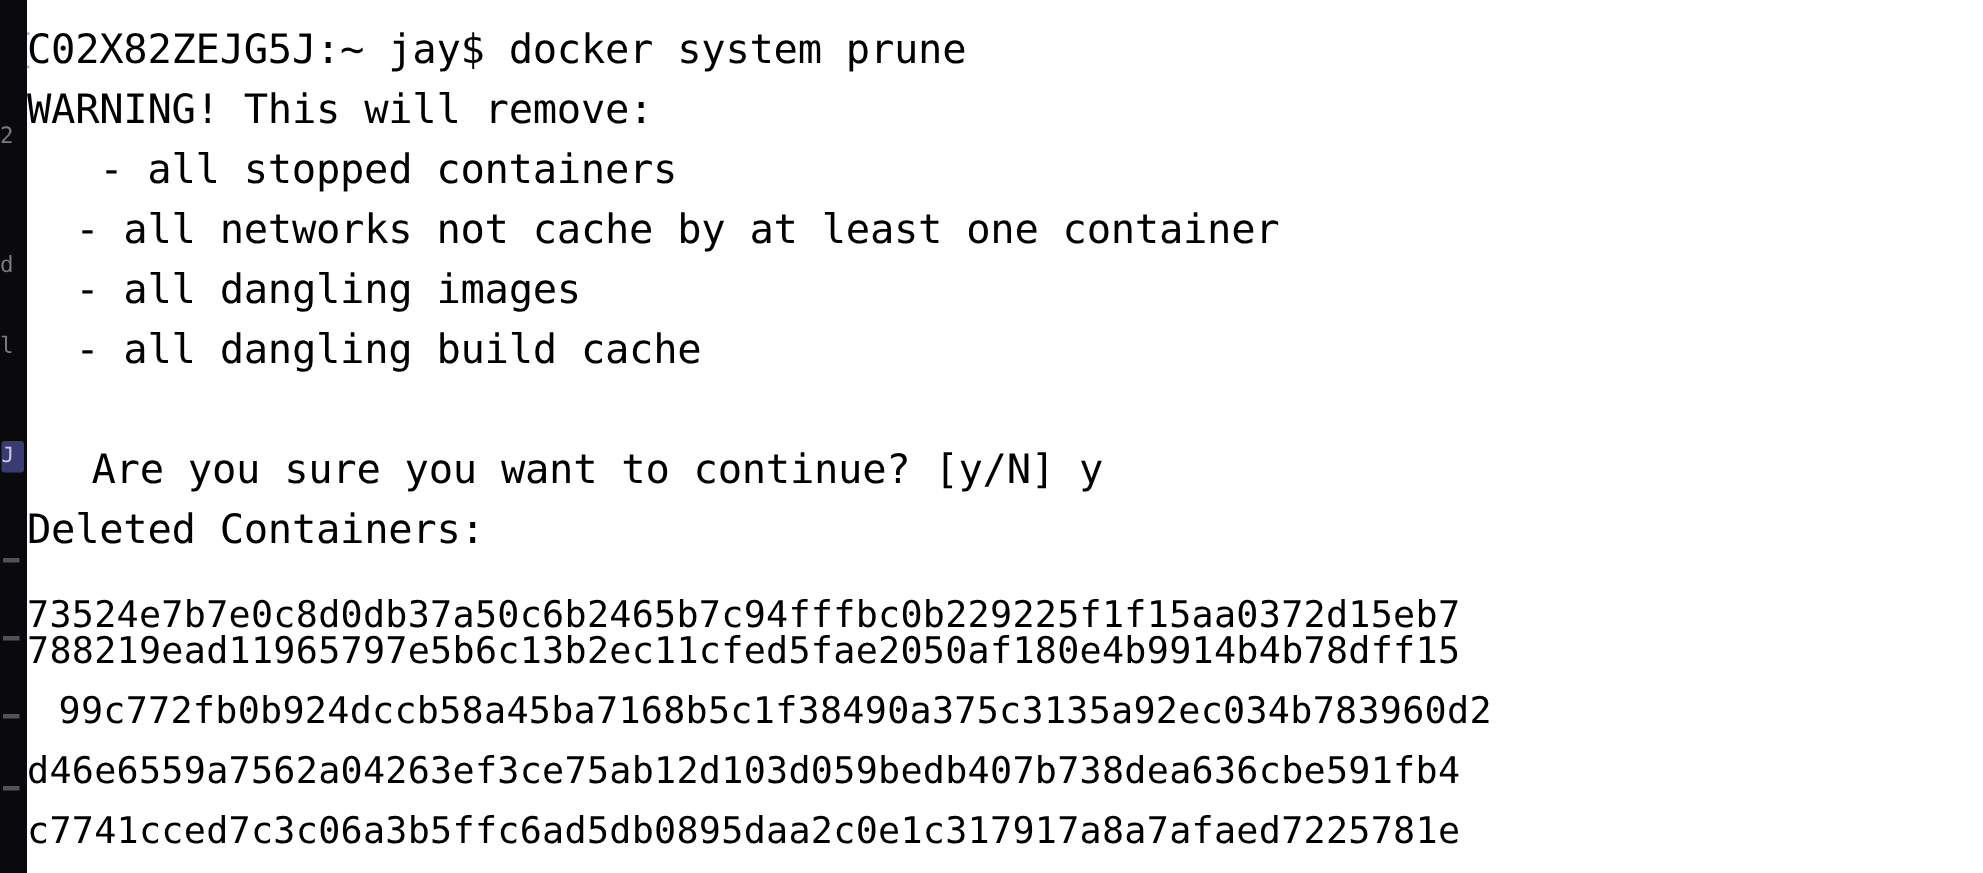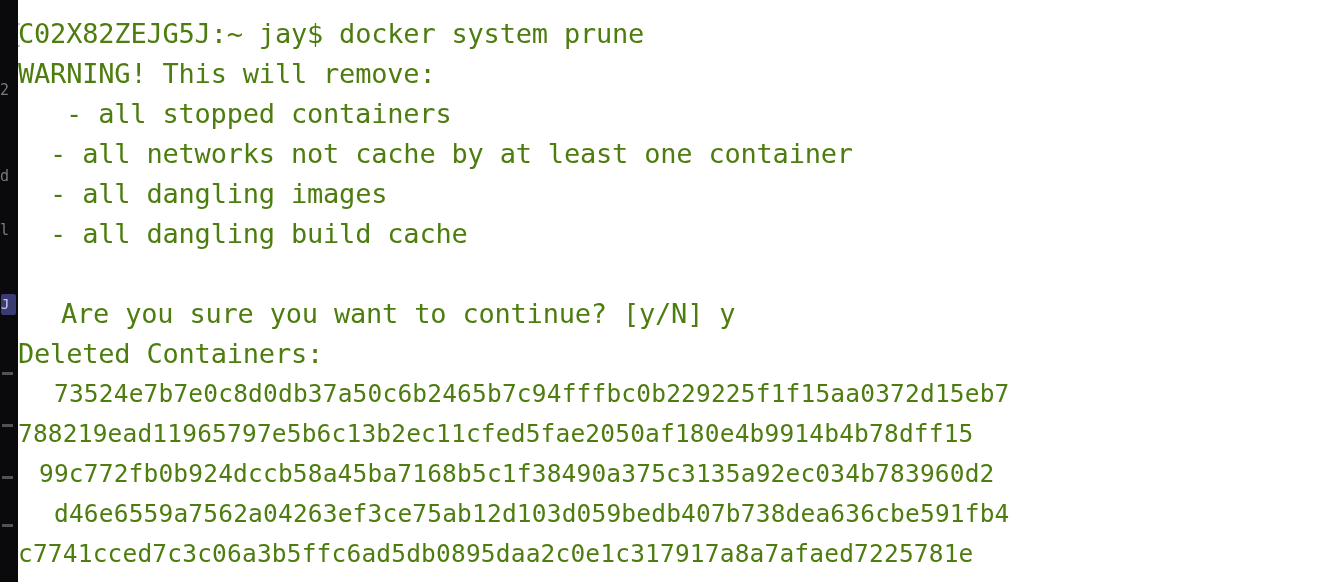--- a/index.html
+++ b/index.html
@@ -69,21 +69,21 @@
     width: 1304px;
     height: 582px;
     background: #ffffff;
     z-index: 2;
     overflow: hidden;
   }
   .term-line {
     position: absolute;
     left: 0;
     white-space: pre;
-    color: #4d7c0f;
+    color: #000000;
     font-family: "DejaVu Sans Mono", "Liberation Mono", monospace;
     font-size: 27px;
     line-height: 40px;
     height: 40px;
     letter-spacing: -0.2px;
   }
   
   .term-line.hash {
     font-size: 24.5px;
     letter-spacing: 0.18px;
@@ -121,21 +121,21 @@
     <div id="term-lines">
         <div class="term-line" style="top: 14px;">C02X82ZEJG5J:~ jay$ docker system prune</div>
         <div class="term-line" style="top: 54px;">WARNING! This will remove:</div>
         <div class="term-line" style="top: 94px; margin-left: 16px;">  - all stopped containers</div>
         <div class="term-line" style="top: 134px;">  - all networks not cache by at least one container</div>
         <div class="term-line" style="top: 174px; text-align: center;">  - all dangling images</div>
         <div class="term-line" style="top: 214px; text-align: center;">  - all dangling build cache</div>
         <div class="term-line" style="top: 254px;"></div>
         <div class="term-line" style="top: 294px; margin-left: 43px;">Are you sure you want to continue? [y/N] y</div>
         <div class="term-line" style="top: 334px;">Deleted Containers:</div>
-        <div class="term-line hash" style="top: 374px; padding-left: 36px;">73524e7b7e0c8d0db37a50c6b2465b7c94fffbc0b229225f1f15aa0372d15eb7</div>
+        <div class="term-line hash" style="top: 390px;">73524e7b7e0c8d0db37a50c6b2465b7c94fffbc0b229225f1f15aa0372d15eb7</div>
         <div class="term-line hash" style="top: 414px;">788219ead11965797e5b6c13b2ec11cfed5fae2050af180e4b9914b4b78dff15</div>
         <div class="term-line hash" style="top: 454px; margin-left: 21px;">99c772fb0b924dccb58a45ba7168b5c1f38490a375c3135a92ec034b783960d2</div>
-        <div class="term-line hash" style="top: 494px; padding-left: 36px;">d46e6559a7562a04263ef3ce75ab12d103d059bedb407b738dea636cbe591fb4</div>
+        <div class="term-line hash" style="top: 494px;">d46e6559a7562a04263ef3ce75ab12d103d059bedb407b738dea636cbe591fb4</div>
         <div class="term-line hash" style="top: 534px;">c7741cced7c3c06a3b5ffc6ad5db0895daa2c0e1c317917a8a7afaed7225781e</div>
       </div>
   </div>
 
 </div>
 
 </body></html>

